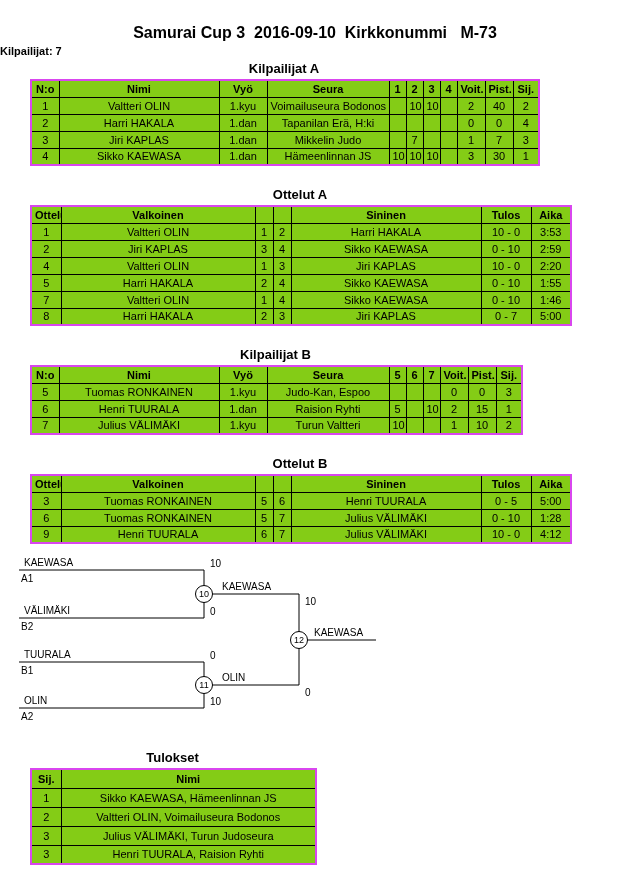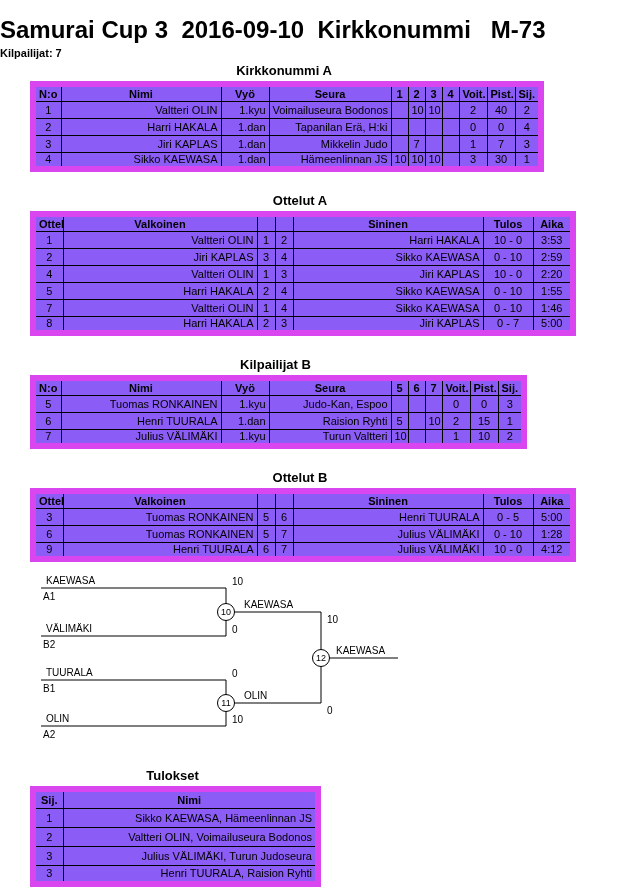--- a/index.html
+++ b/index.html
@@ -3,63 +3,63 @@
 <meta charset="utf-8">
 <style>
   * { margin: 0; padding: 0; box-sizing: border-box; }
   html, body { background: #fff; }
   body {
     width: 630px; height: 891px; position: relative;
     color: #000; font-family: "Liberation Sans", sans-serif;
     overflow: hidden;
   }
   .title {
-    padding-top: 16px; font-size: 24px; font-weight: bold;
-    white-space: pre;
+    padding-top: 24px; font-size: 16px; font-weight: bold;
+    text-align: center; white-space: pre;
   }
   .comp-count {
     font-size: 11px; font-weight: bold; text-align: left;
     margin: 3px 35px 0 0;
   }
   .sec-heading {
     font-size: 13px; font-weight: bold; text-align: center;
     margin: 21px 0 3px 30px;
   }
   .first-heading { margin-top: 4px; }
   .w508 { width: 508px; } .w540 { width: 540px; }
   .w491 { width: 491px; } .w285 { width: 285px; }
 
   table.tbl {
     border-collapse: collapse; table-layout: fixed;
-    margin-left: 30px; border: 6px solid #d946ef; background: #8b5cf6;
+    margin-left: 30px; border: 2px solid #d946ef; background: #84cc16;
   }
   .tbl th, .tbl td {
     border: 1px solid #000; font-size: 11px; height: 17px;
     padding: 0 3px; white-space: nowrap; overflow: hidden;
   }
   .tbl th { font-weight: bold; text-align: center; }
   .tall th, .tall td { height: 19px; }
-  .c { text-align: center; } .l { text-align: right; }
+  .c { text-align: center; } .l { text-align: center; }
   .th-overflow { overflow: visible; text-align: left; padding-left: 2px; border-right-style: hidden; }
   .no-left { border-left-style: hidden; }
 
-  .bracket { height: 198px; padding: 4px 0 0 36px; }
+  .bracket { height: 198px; padding: 4px 0 0 14px; }
   .bracket svg { display: block; }
   .bk-lines line { stroke: #000; stroke-width: 1; }
   .bk-circles circle { fill: #fff; stroke: #000; stroke-width: 1; }
   .bk-text text { font-family: "Liberation Sans", sans-serif; font-size: 10px; fill: #000; }
   .bk-text text.bk-num { font-size: 9px; text-anchor: middle; }
 </style>
 </head>
 <body>
 
 <div class="title">Samurai Cup 3  2016-09-10  Kirkkonummi   M-73</div>
 <div class="comp-count">Kilpailijat: 7</div>
 
-<div class="sec-heading first-heading w508">Kirkkonummi A</div>
+<div class="sec-heading first-heading w508">Kilpailijat A</div>
 <table class="tbl w508">
   <colgroup>
     <col style="width:28px">
       <col style="width:160px">
       <col style="width:48px">
       <col style="width:122px">
     <col style="width:17px">
       <col style="width:17px">
       <col style="width:17px">
       <col style="width:17px">

